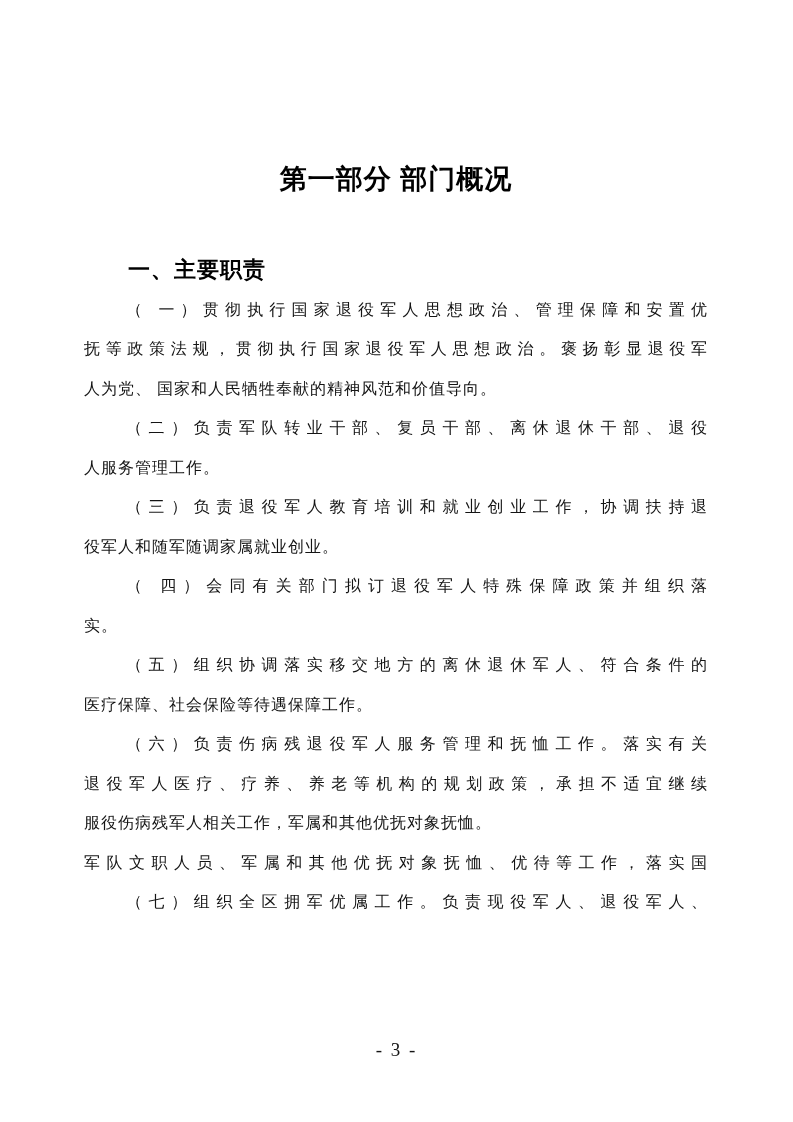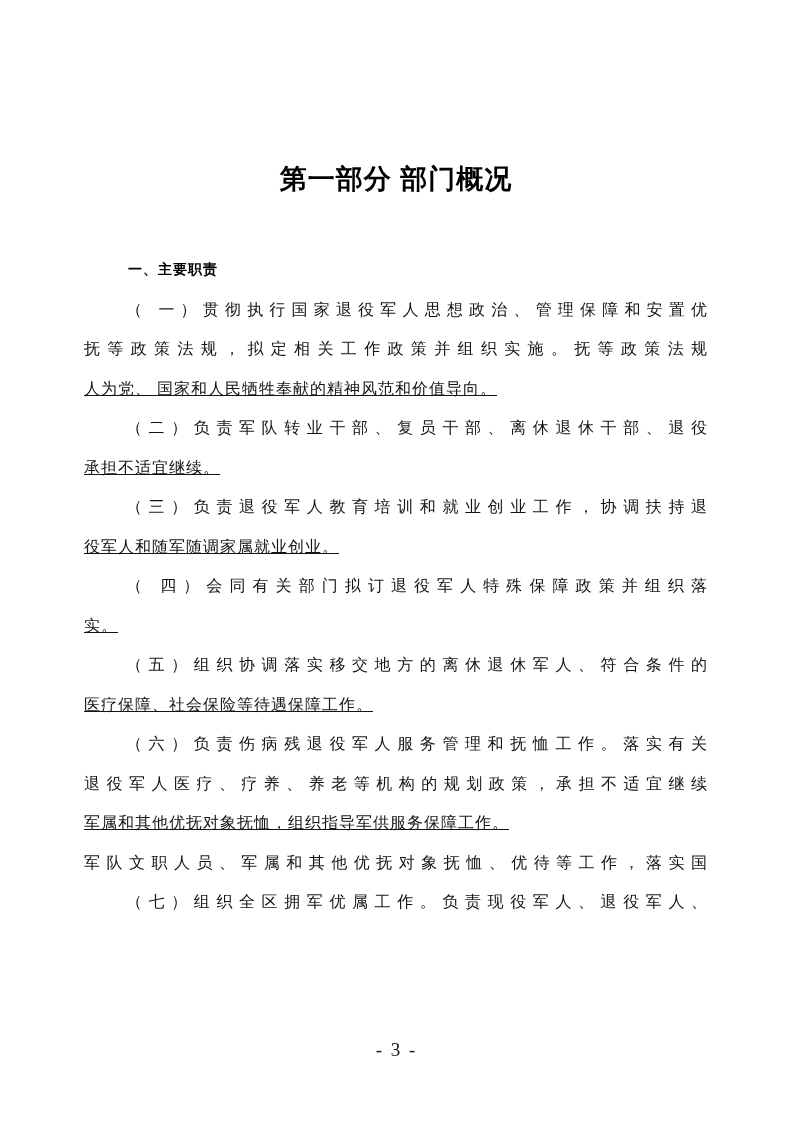--- a/index.html
+++ b/index.html
@@ -27,21 +27,21 @@
     line-height: 38px;
     letter-spacing: 1px;
     text-align: center;
     color: #000000;
     white-space: nowrap;
   }
   .section-heading {
     margin: 52px 0 0 0;
     font-family: Liberation Serif, serif;
     font-weight: 700;
-    font-size: 14px;
+    font-size: 22px;
     line-height: 39.5px;
     letter-spacing: 1px;
     text-indent: 44px;
     color: #000000;
     white-space: nowrap;
   }
   .doc-body {
     margin: 0;
     padding: 0;
   }
@@ -59,21 +59,20 @@
     text-indent: 42px;
   }
   .body-line.first,
   .body-line.mid {
     text-align: justify;
     text-align-last: justify;
   }
   .body-line.end {
     text-align: center;
     text-align-last: left;
-    text-decoration: underline;
   }
   .page-footer {
     position: absolute;
     top: 1033px;
     left: 0;
     right: 0;
     text-align: center;
     font-family: "Liberation Serif", serif;
     font-size: 19px;
     line-height: 26px;
@@ -86,38 +85,38 @@
 
 <div class="page">
 
   <h1 class="doc-title">第一部分 部门概况</h1>
 
   <h2 class="section-heading">一、主要职责</h2>
 
   <div class="doc-body">
 
     <p class="body-line first">（ 一）贯彻执行国家退役军人思想政治、管理保障和安置优</p>
-    <p class="body-line mid">抚等政策法规，拟定相关工作政策并组织实施。抚等政策法规</p>
+    <p class="body-line mid">抚等政策法规，贯彻执行国家退役军人思想政治。褒扬彰显退役军</p>
     <p class="body-line end">人为党、 国家和人民牺牲奉献的精神风范和价值导向。</p>
 
     <p class="body-line first">（二）负责军队转业干部、复员干部、离休退休干部、退役</p>
-    <p class="body-line end">承担不适宜继续。</p>
+    <p class="body-line end">人服务管理工作。</p>
 
     <p class="body-line first">（三）负责退役军人教育培训和就业创业工作，协调扶持退</p>
     <p class="body-line end">役军人和随军随调家属就业创业。</p>
 
     <p class="body-line first">（ 四）会同有关部门拟订退役军人特殊保障政策并组织落</p>
     <p class="body-line end">实。</p>
 
     <p class="body-line first">（五）组织协调落实移交地方的离休退休军人、符合条件的</p>
     <p class="body-line end">医疗保障、社会保险等待遇保障工作。</p>
 
     <p class="body-line first">（六）负责伤病残退役军人服务管理和抚恤工作。落实有关</p>
     <p class="body-line mid">退役军人医疗、疗养、养老等机构的规划政策，承担不适宜继续</p>
-    <p class="body-line end">军属和其他优抚对象抚恤，组织指导军供服务保障工作。</p>
+    <p class="body-line end">服役伤病残军人相关工作，军属和其他优抚对象抚恤。</p>
 
     <p class="body-line mid">军队文职人员、军属和其他优抚对象抚恤、优待等工作，落实国</p>
     <p class="body-line first">（七）组织全区拥军优属工作。负责现役军人、退役军人、</p>
 
   </div>
 
   <div class="page-footer">- 3 -</div>
 
 </div>
 

